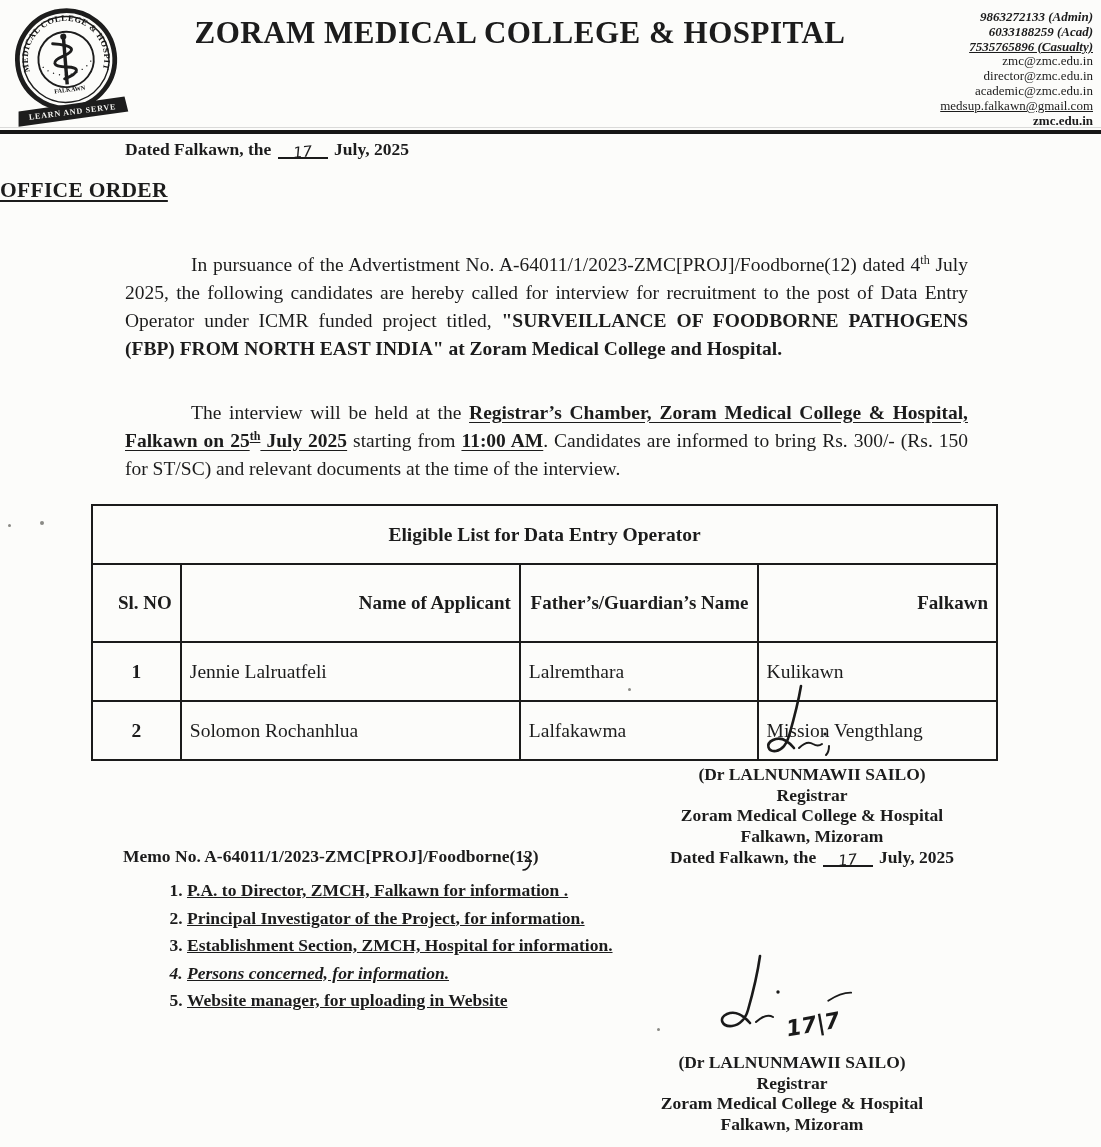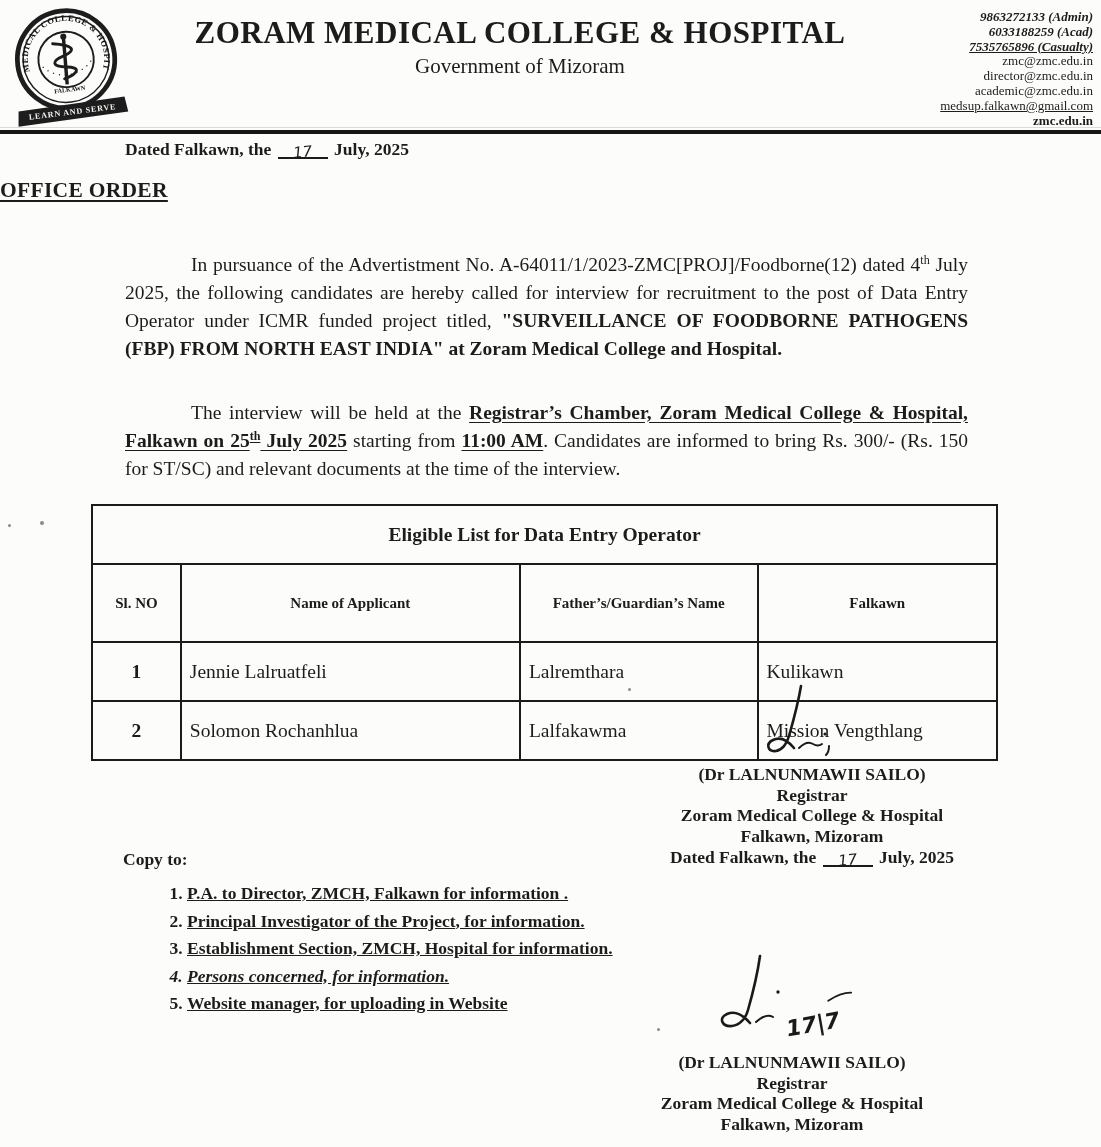--- a/index.html
+++ b/index.html
@@ -34,21 +34,21 @@
 
   
   .para { position:absolute; left:125px; width:843px; text-align:justify; font-size:19.5px; line-height:28px; text-indent:66px; }
   .para1 { top:231px; }
   .para2 { top:379px; }
 
   
   .doc-table { position:absolute; left:91px; top:504px; width:907px; border-collapse:collapse; }
   .doc-table td, .doc-table th { border:2px solid #1b1b1b; padding:12px 8px; }
   .tbl-title { font-size:23.5px; font-weight:bold; text-align:center; height:37px; padding:1px 0; }
-  .doc-table th { font-size:15px; font-weight:bold; text-align:center; height:52px; line-height:22px; }
+  .doc-table th { font-size:19px; font-weight:bold; text-align:right; height:52px; line-height:22px; }
   .doc-table td { font-size:19.5px; height:33px; }
   .cell-sl { text-align:center; font-weight:bold; }
 
   
   .sig-block { position:absolute; width:360px; text-align:center; font-weight:bold; font-size:17.5px; line-height:20.5px; }
   .sig1 { left:632px; top:682px; }
   .sig2 { left:612px; top:952px; }
   .sig-svg { display:block; margin:0 auto; }
   .sig-date { margin-top:1px; }
 
@@ -92,21 +92,20 @@
     <text x="60" y="92" text-anchor="middle" font-family="Liberation Serif, serif" font-size="6.5" font-weight="bold" fill="#151515">FALKAWN</text>
 
     <g>
       <path d="M4,106 L116,104 L118,120 L2,122 Z" fill="#1d1d1d"></path>
       <text x="60" y="116" text-anchor="middle" font-family="Liberation Serif, serif" font-size="8.5" font-weight="bold" fill="#f5f5f2" letter-spacing="0.8">LEARN AND SERVE</text>
     </g>
   </svg>
 
   <div class="title-block">
     <h1 class="institution">ZORAM MEDICAL COLLEGE &amp; HOSPITAL</h1>
-    <p class="gov">Government of Mizoram</p>
   </div>
 
   <div class="contacts">
     <span class="line c-italic">9863272133 (Admin)</span>
     <span class="line c-italic">6033188259 (Acad)</span>
     <span class="line c-italic c-underline">7535765896 (Casualty)</span>
     <span class="line">zmc@zmc.edu.in</span>
     <span class="line">director@zmc.edu.in</span>
     <span class="line">academic@zmc.edu.in</span>
     <span class="line c-underline">medsup.falkawn@gmail.com</span>
@@ -173,21 +172,25 @@
     <div>Zoram Medical College &amp; Hospital</div>
     <div>Falkawn, Mizoram</div>
     <div class="sig-date">
       <span>Dated Falkawn, the</span>
       <span class="hand-underline"><span class="hand">17</span></span>
       <span>July, 2025</span>
     </div>
   </div>
 
   <div class="memo">
-    <div class="copy-label">Copy to:</div>
+    <div class="memo-no">
+      <span>Memo No. A-64011/1/2023-ZMC[PROJ]/Foodborne(1</span><span class="corr-wrap"><span>2</span><svg class="corr-mark" width="14" height="18" viewBox="0 0 14 18">
+            <path d="M2,2 q8,3 6,8 q-2,6 -7,6" fill="none" stroke="#1a1a1a" stroke-width="1.6" stroke-linecap="round"></path>
+          </svg></span><span>)</span>
+    </div>
     <ol class="copy-list">
       <li>P.A. to Director, ZMCH, Falkawn for information .</li>
       <li>Principal Investigator of the Project, for information.</li>
       <li>Establishment Section, ZMCH, Hospital for information.</li>
       <li class="li-italic">Persons concerned, for information.</li>
       <li>Website manager, for uploading in Website</li>
     </ol>
   </div>
 
   <div class="sig-block sig2">

